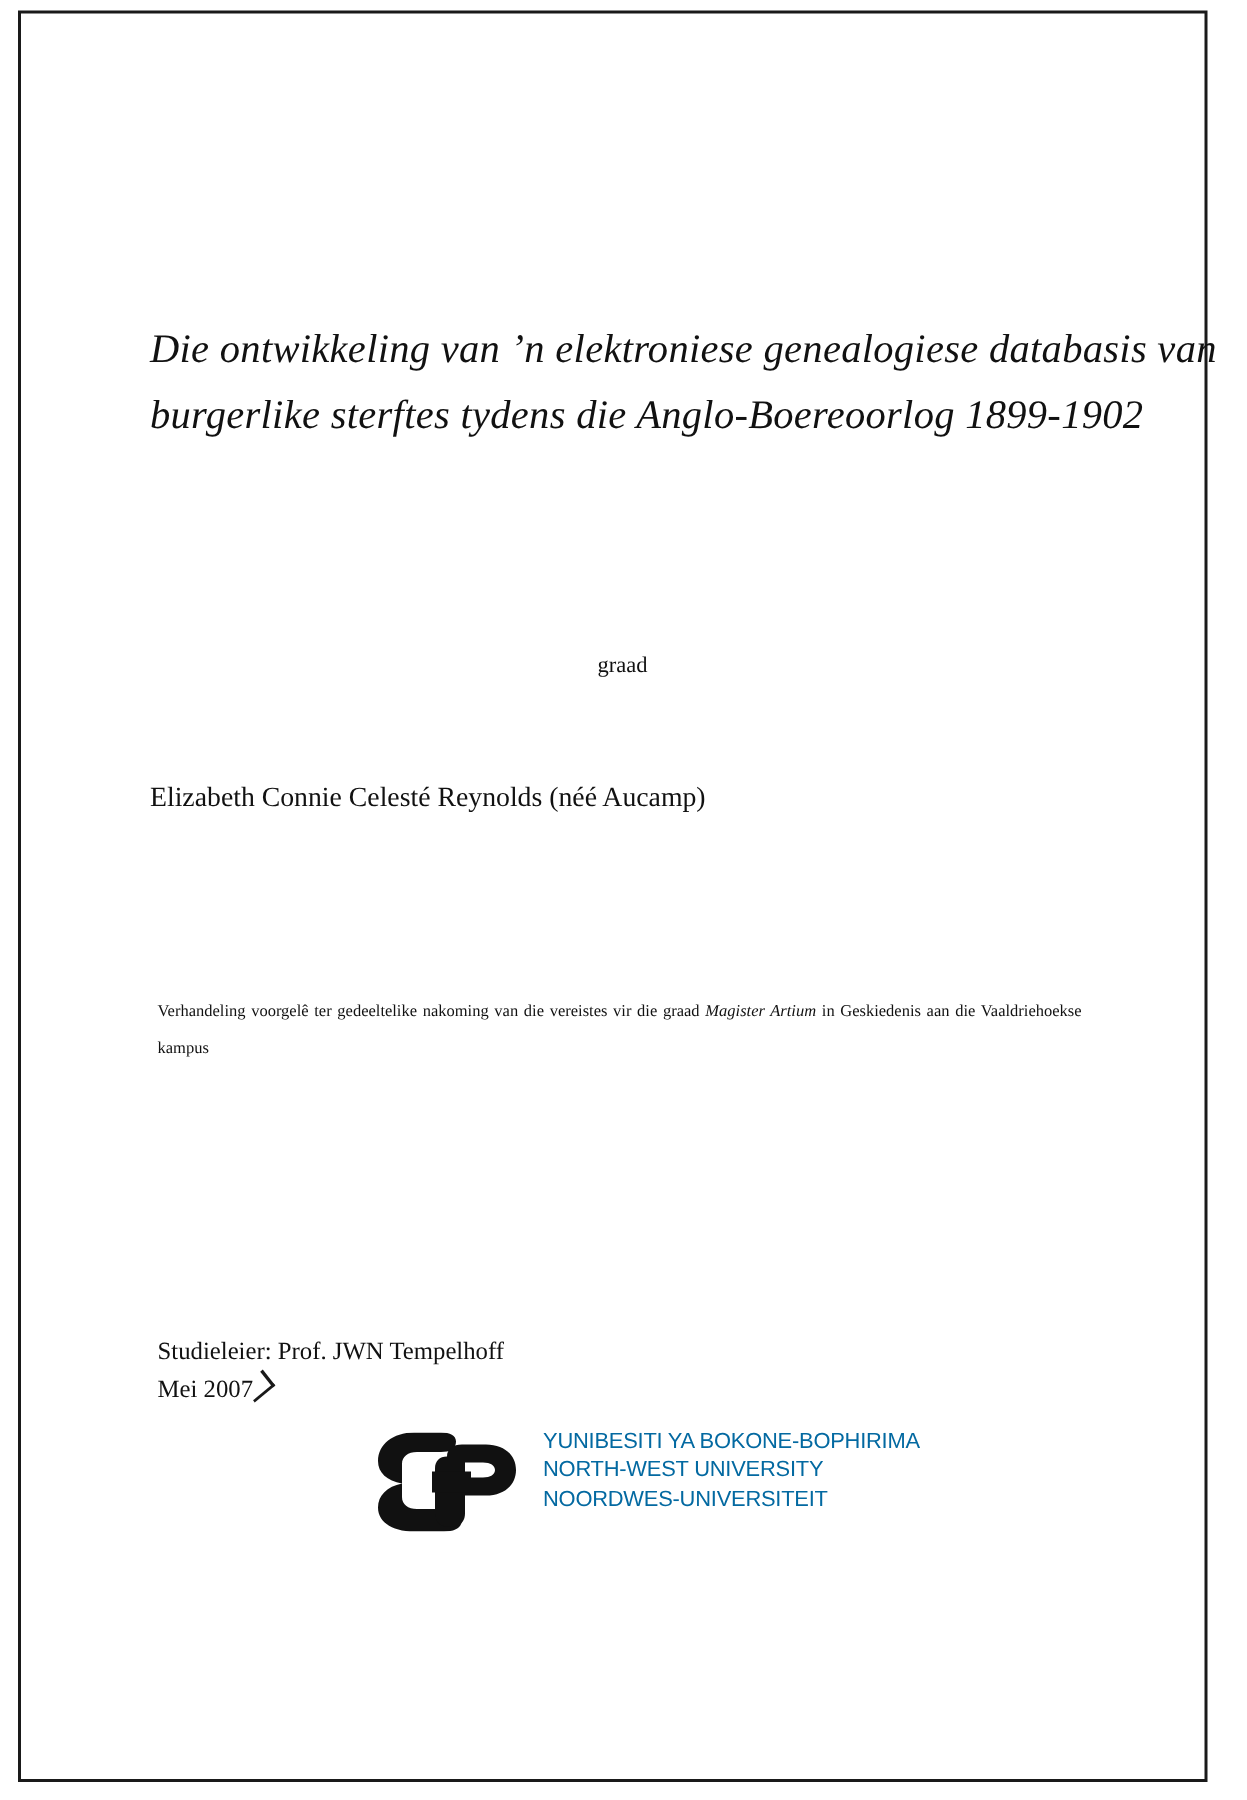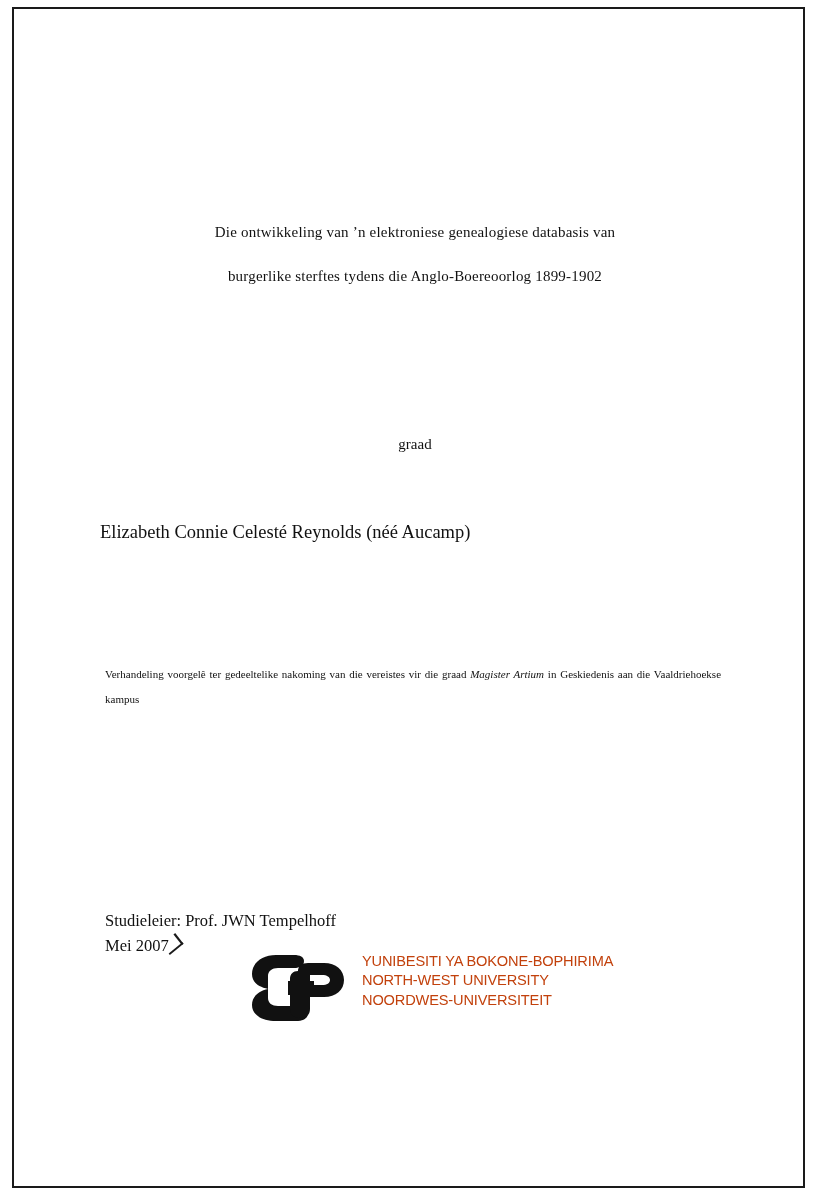--- a/index.html
+++ b/index.html
@@ -36,23 +36,24 @@
     top: 0;
     width: 630px;
     height: 1181px;
   }
   .title {
     position: absolute;
     left: 0;
     top: 210px;
     width: 630px;
     text-align: center;
-    font-size: 15px;
+    font-size: 27px;
     line-height: 44px;
     letter-spacing: 0.2px;
+    font-style: italic;
   }
   .title .line {
     display: block;
     white-space: nowrap;
   }
   .by-word {
     position: absolute;
     left: 0;
     top: 436px;
     width: 630px;
@@ -82,21 +83,20 @@
   .submission em {
     font-style: italic;
   }
   .supervisor {
     position: absolute;
     left: 5px;
     top: 888px;
     width: 620px;
     font-size: 16.5px;
     line-height: 25px;
-    margin-top: 20px;
   }
   .date-row {
     position: relative;
     display: inline-block;
   }
   .date-row .pen-mark {
     position: absolute;
     right: -11px;
     top: 3px;
     width: 13px;
@@ -121,21 +121,21 @@
     height: 66px;
   }
   .logo-text {
     position: absolute;
     left: 114px;
     top: 0px;
     font-family: "Liberation Sans", sans-serif;
     font-size: 14.6px;
     line-height: 19.4px;
     letter-spacing: -0.15px;
-    color: #c2410c;
+    color: #0369a1;
   }
   .logo-text span {
     display: block;
     white-space: nowrap;
   }
 </style>
 </head>
 <body>
 
 <div class="page">

